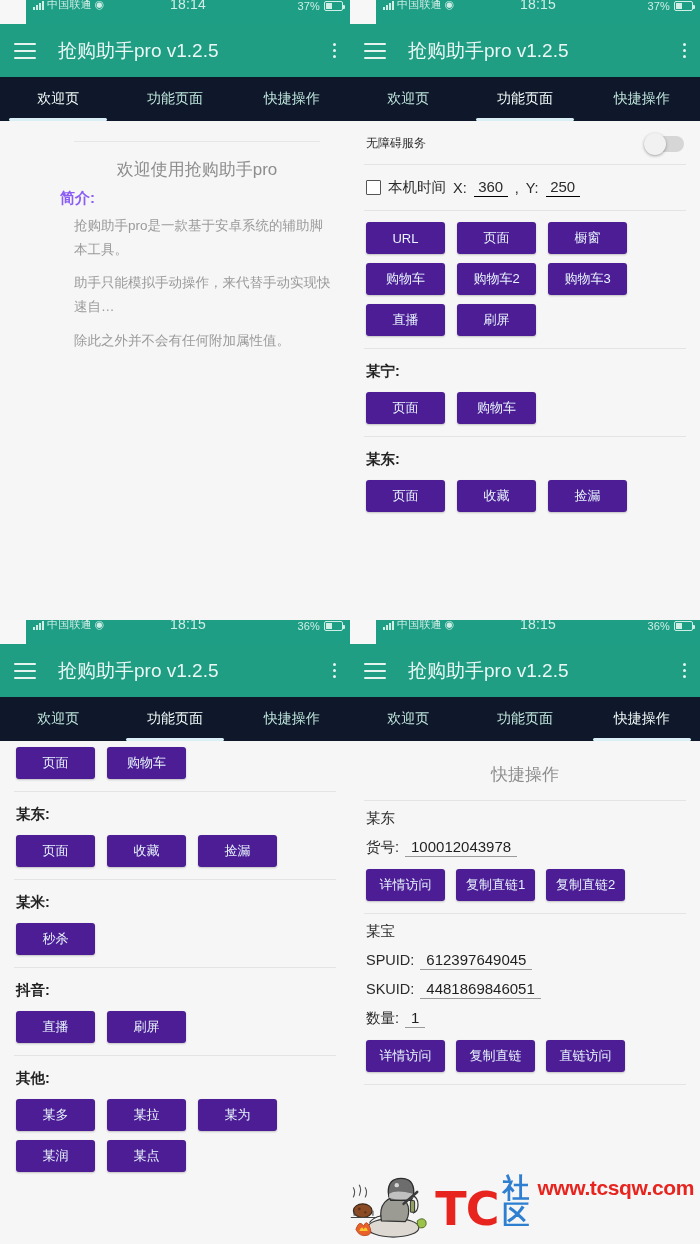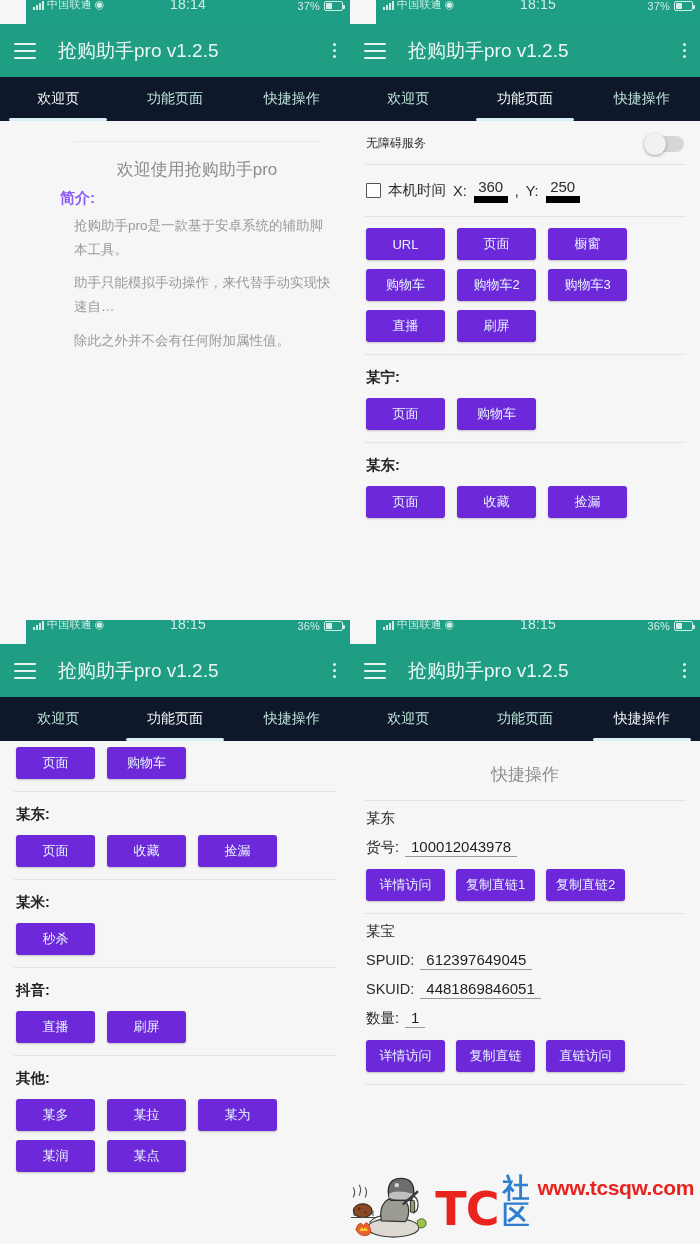--- a/index.html
+++ b/index.html
@@ -155,42 +155,42 @@
     padding: 13px 16px 13px 16px;
     font-size: 14.5px;
     color: #2b2b2b;
   }
   .cbox {
     width: 15px; height: 15px;
     border: 1.6px solid #555; border-radius: 1px;
     background: #fff; cursor: pointer; flex: 0 0 auto;
   }
   .coord-val {
-    border-bottom: 7px solid #000000;
+    border-bottom: 1px solid #000000;
     min-width: 34px;
     text-align: center;
     padding: 0 2px 1px 2px;
     font-size: 15px;
     color: #2b2b2b;
   }
 
   .sec-title {
     font-size: 14.5px;
     color: #222;
     font-weight: bold;
     padding: 13px 16px 0 16px;
   }
   .btn-grid {
     display: flex; flex-wrap: wrap;
     gap: 9px 12px;
     padding: 11px 16px 12px 16px;
   }
   .btn {
     width: 79px; height: 32px;
-    background: #6d28d9;
+    background: #4c1d95;
     color: #e7f4fd;
     font-size: 13px;
     border: none; border-radius: 3px;
     display: flex; align-items: center; justify-content: center;
     cursor: pointer;
     box-shadow: 0 1px 2px rgba(0,0,0,.22);
     white-space: nowrap;
   }
 
   

